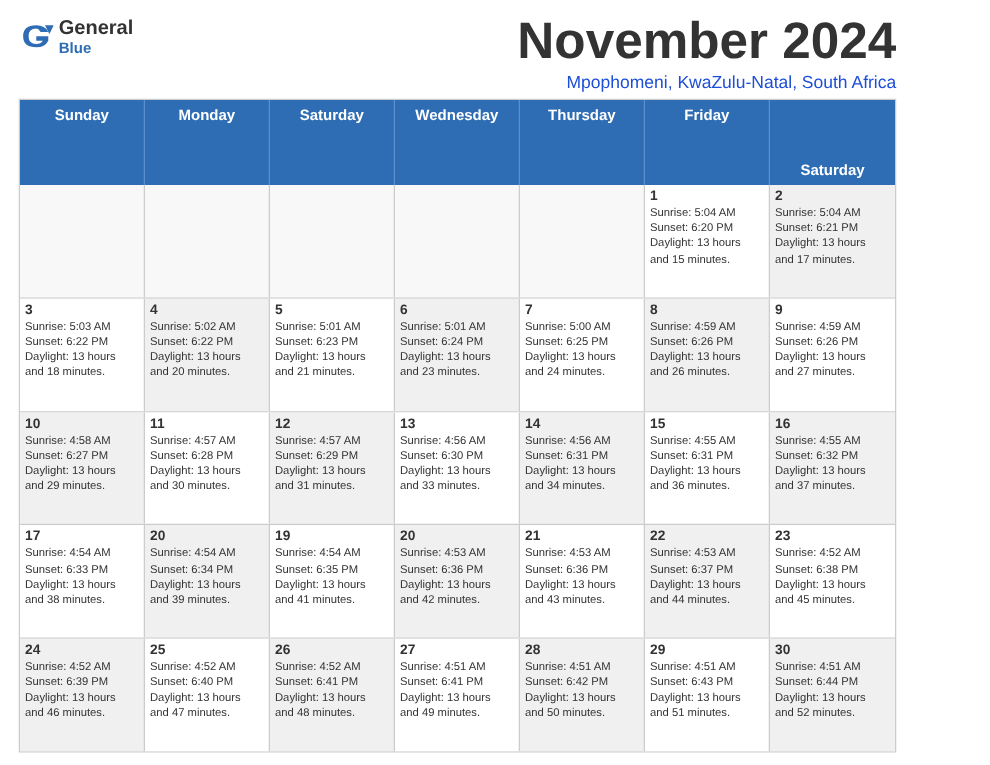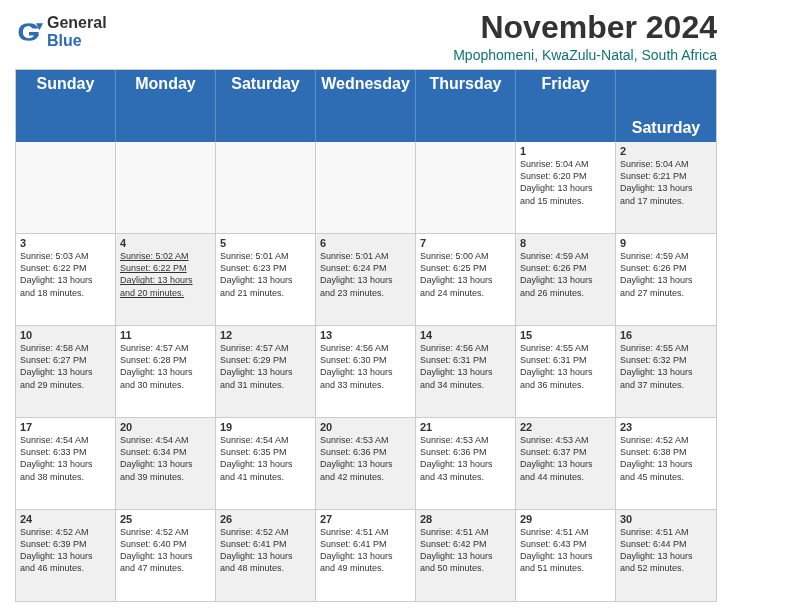--- a/index.html
+++ b/index.html
@@ -33,58 +33,58 @@
       display: flex;
       flex-direction: column;
       line-height: 1.1;
     }
     .logo-general {
       font-size: 16px;
       font-weight: bold;
       color: #333;
     }
     .logo-blue {
-      font-size: 16px;
+      font-size: 12px;
       font-weight: bold;
       color: #2e6db4;
     }
     .logo-icon {
       width: 28px;
       height: 28px;
     }
     .title-area {
       text-align: right;
     }
     .main-title {
-      font-size: 32px;
+      font-size: 41px;
       font-weight: bold;
       color: #333;
       line-height: 1.1;
     }
     .subtitle {
       font-size: 14px;
-      color: #0f766e;
+      color: #1d4ed8;
       margin-top: 2px;
     }
     .calendar {
       flex: 1;
       display: flex;
       flex-direction: column;
       border: 1px solid #ccc;
     }
     .cal-header-row {
       display: grid;
       grid-template-columns: repeat(7, 1fr);
       background: #2e6db4;
     }
     .cal-header-cell {
       padding: 5px 4px;
       color: #fff;
       font-weight: bold;
-      font-size: 16px;
+      font-size: 12px;
       text-align: center;
       border-right: 1px solid #5b8fcc;
     }
     .cal-header-cell:last-child { border-right: none; margin-top: 44px; }
     .cal-body {
       flex: 1;
       display: flex;
       flex-direction: column;
     }
     .cal-row {
@@ -175,21 +175,21 @@
         <div class="cal-row">
           <div class="cal-cell">
             <span class="day-num">3</span>
             <div class="day-info" style="white-space: pre-line;">Sunrise: 5:03 AM
 Sunset: 6:22 PM
 Daylight: 13 hours
 and 18 minutes.</div>
           </div>
           <div class="cal-cell shaded">
             <span class="day-num">4</span>
-            <div class="day-info" style="white-space: pre-line; text-decoration: underline;">Sunrise: 5:02 AM
+            <div class="day-info" style="white-space: pre-line;">Sunrise: 5:02 AM
 Sunset: 6:22 PM
 Daylight: 13 hours
 and 20 minutes.</div>
           </div>
           <div class="cal-cell">
             <span class="day-num">5</span>
             <div class="day-info" style="white-space: pre-line;">Sunrise: 5:01 AM
 Sunset: 6:23 PM
 Daylight: 13 hours
 and 21 minutes.</div>

